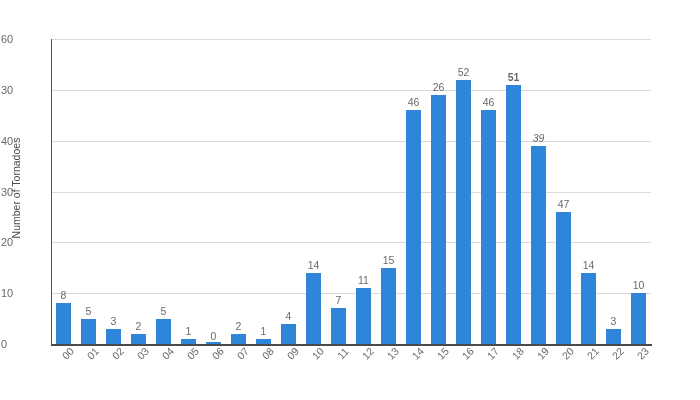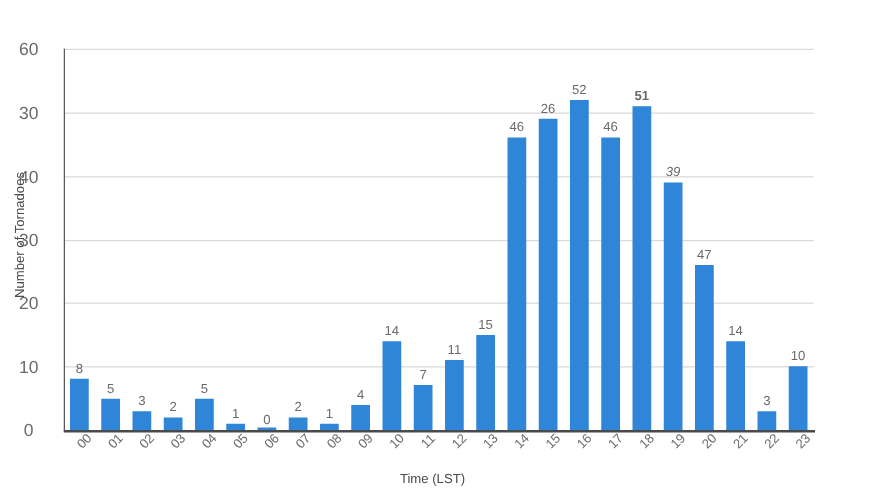--- a/index.html
+++ b/index.html
@@ -86,22 +86,22 @@
     width: 601px;
     height: 1.6px;
     background: #4a4a4a;
   }
 
   
   .y-tick {
     position: absolute;
     right: 0;
     width: 44px;
-    text-align: center;
-    font-size: 14px;
+    text-align: left;
+    font-size: 11px;
     color: #6a6a6a;
     transform: translateY(-50%);
   }
   #y-ticks {
     position: absolute;
     left: 0;
     top: 0;
     width: 45px;
     height: 400px;
   }
@@ -143,21 +143,20 @@
     white-space: nowrap;
   }
 </style>
 </head>
 <body>
 
 <div id="chart-root">
 
 
   <div id="y-axis-title">Number of Tornadoes</div>
-  <div id="x-axis-title">Time (LST)</div>
 
   <div id="y-ticks">
       <div class="y-tick" style="top: 344px;">0</div>
       <div class="y-tick" style="top: 293.167px;">10</div>
       <div class="y-tick" style="top: 242.333px;">20</div>
       <div class="y-tick" style="top: 191.5px;">30</div>
       <div class="y-tick" style="top: 140.667px;">40</div>
       <div class="y-tick" style="top: 89.8333px;">30</div>
       <div class="y-tick" style="top: 39px;">60</div>
     </div>

